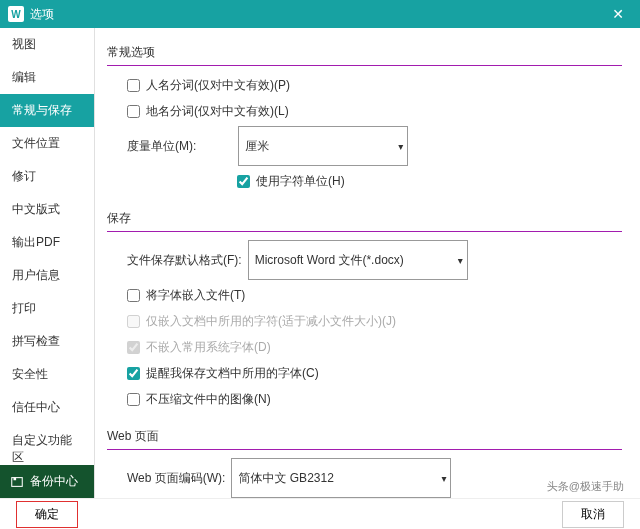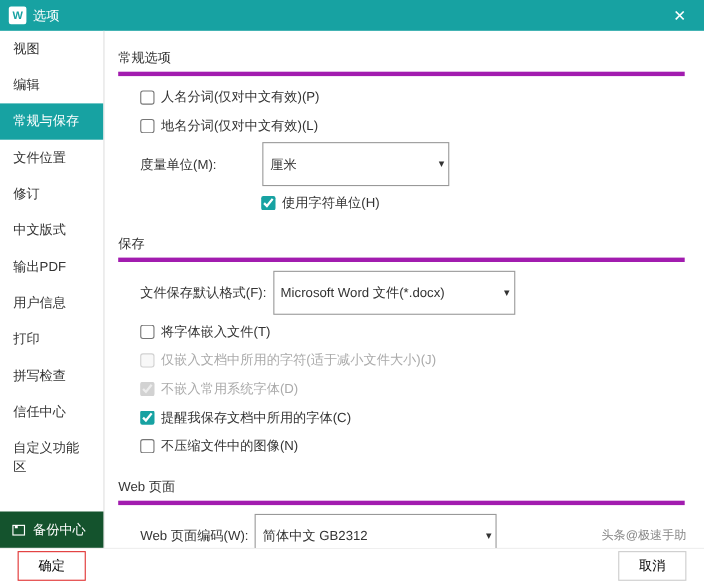--- a/index.html
+++ b/index.html
@@ -10,21 +10,21 @@
 .titlebar .close { width: 28px; text-align: center; font-size: 14px; cursor: pointer; }
 .main { display: flex; height: 470px; }
 .sidebar { width: 95px; border-right: 1px solid #e0e0e0; display: flex; flex-direction: column; justify-content: flex-end; }
 .sidebar .items { flex: 1; overflow-y: auto; }
 .sidebar-item { padding: 8px 12px; cursor: pointer; color: #333; font-size: 12px; }
 .sidebar-item.active { background: #17a2a2; color: #fff; }
 .backup { background: #14532d; color: #fff; padding: 8px 10px; cursor: pointer; display: flex; align-items: center; gap: 6px; font-size: 12px; }
 .backup .bicon { display: inline-block; width: 14px; height: 14px; }
 .content { flex: 1; padding: 10px 18px 10px 12px; overflow-y: auto; color: #333; }
 .section-title { font-size: 12px; color: #333; margin: 6px 0 4px 0; }
-.section-body { padding: 4px 0 8px 20px; border-top: 4px solid #a21caf; margin-top: 2px; }
+.section-body { padding: 4px 0 8px 20px; border-top: 1px solid #a21caf; margin-top: 2px; }
 .row { display: flex; align-items: center; margin: 4px 0; gap: 6px; min-height: 22px; }
 .indent { }
 label.cb { display: flex; align-items: center; gap: 6px; cursor: pointer; }
 label.cb.disabled { color: #aaa; cursor: default; }
 input[type=checkbox] { width: 13px; height: 13px; accent-color: #17a2a2; cursor: pointer; }
 input[type=checkbox]:disabled { cursor: default; }
 .select { border: 1px solid #999; background: #fff; height: 40px; min-width: 100px; padding: 0 20px 0 6px; font-size: 12px; position: relative; display: inline-flex; align-items: center; cursor: pointer; }
 .select::after { content: "▾"; position: absolute; right: 4px; font-size: 10px; color: #333; }
 .select.wide { min-width: 220px; }
 .select.mid { min-width: 170px; }
@@ -49,20 +49,21 @@
       <div class="sidebar-item">视图</div>
       <div class="sidebar-item">编辑</div>
       <div class="sidebar-item active">常规与保存</div>
       <div class="sidebar-item">文件位置</div>
       <div class="sidebar-item">修订</div>
       <div class="sidebar-item">中文版式</div>
       <div class="sidebar-item">输出PDF</div>
       <div class="sidebar-item">用户信息</div>
       <div class="sidebar-item">打印</div>
       <div class="sidebar-item">拼写检查</div>
+      <div class="sidebar-item">安全性</div>
       <div class="sidebar-item">信任中心</div>
       <div class="sidebar-item">自定义功能区</div>
 
     </div>
     <div class="backup">
       <span class="bicon">
         <svg viewBox="0 0 16 16" width="14" height="14">
             <rect x="2" y="3" width="12" height="10" fill="none" stroke="#fff" stroke-width="1.2"></rect>
             <rect x="4" y="3" width="3" height="3" fill="#fff"></rect>
           </svg>

